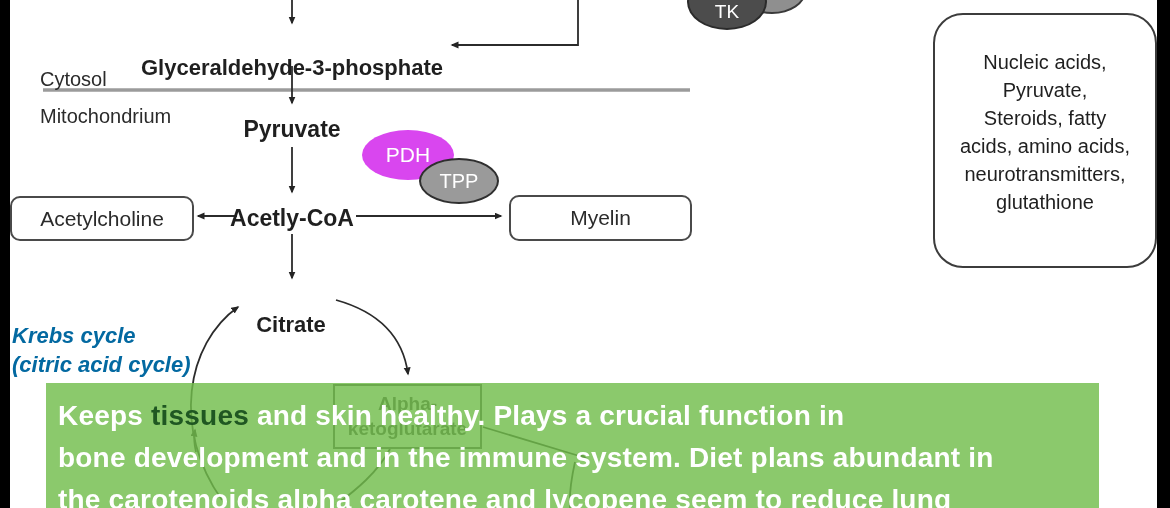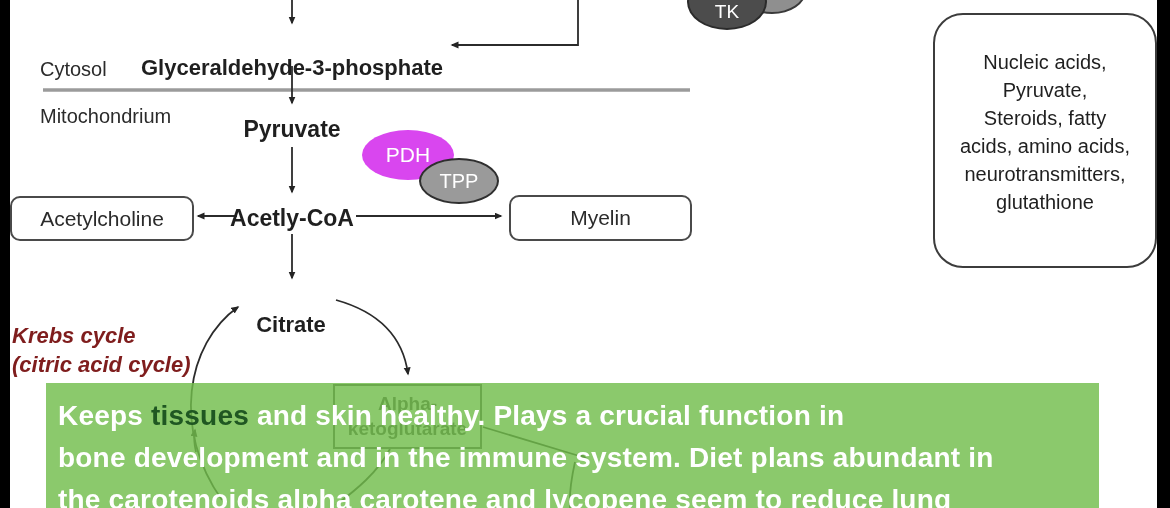--- a/index.html
+++ b/index.html
@@ -27,21 +27,21 @@
   #tk-back-ellipse{left:738px; top:-32px; width:68px; height:46px; border:2px solid #3a3a3a; box-sizing:border-box;}
   #tk-ellipse{left:687px; top:-26px; width:80px; height:56px; font-size:19px;
     align-items:flex-end; padding-bottom:5px; box-sizing:border-box; border:2px solid #2b2b2b;}
   #products-box{
     position:absolute; left:933px; top:13px; width:224px; height:255px;
     background:#fff; border:2px solid #3c3c3c; border-radius:30px;
     box-sizing:border-box; padding-top:33px; text-align:center;
     font-size:20px; line-height:28px; color:#1f1f1f;
   }
   #products-box span{display:block;}
-  #krebs-label{font-size:22px; line-height:29px; font-weight:700; font-style:italic; color:#7f1d1d;}
+  #krebs-label{font-size:22px; line-height:29px; font-weight:700; font-style:italic; color:#0369a1;}
   #alpha-kg-box{
     position:absolute; left:333px; top:384px; width:149px; height:65px;
     border:2px solid #4a4a4a; box-sizing:border-box; text-align:center;
     padding-top:5px; font-size:19px; line-height:25px; font-weight:700; color:#3f3f3f;
   }
   #caption-overlay{position:absolute; left:46px; top:383px; width:1053px; height:125px;}
   .cap-line{
     position:absolute; left:12px; white-space:nowrap;
     font-size:28px; line-height:34px; font-weight:600; color:#ffffff;
     letter-spacing:0.2px;
@@ -78,21 +78,21 @@
 
       <path d="M483,427 L586,458" marker-end="url(#ah)"></path>
       <path d="M196,452 C194,444 194,436 195,430" marker-end="url(#ah)"></path>
       <path d="M390,449 C378,472 356,490 336,505"></path>
       <path d="M575,462 C571,480 569,494 570,508"></path>
     </g>
   </svg>
 
   <div class="lbl centered bold" style="left:292px; top:35px; font-size:22px; color:#1f1f1f;">Glyceraldehyde-3-phosphate</div>
 
-  <div class="lbl membrane-lbl" style="left:40px; top:57px;">Cytosol</div>
+  <div class="lbl membrane-lbl" style="left:40px; top:67px;">Cytosol</div>
 
   <div class="lbl membrane-lbl" style="left:40px; top:104px;">Mitochondrium</div>
 
   <div class="lbl centered node-lbl" style="left:292px; top:116px;">Pyruvate</div>
 
   <div class="ellipse" id="pdh-ellipse" style="background: #d946ef;">
     <span>PDH</span>
   </div>
   <div class="ellipse" id="tpp-ellipse" style="background: rgb(154, 154, 154);">
     <span>TPP</span>

